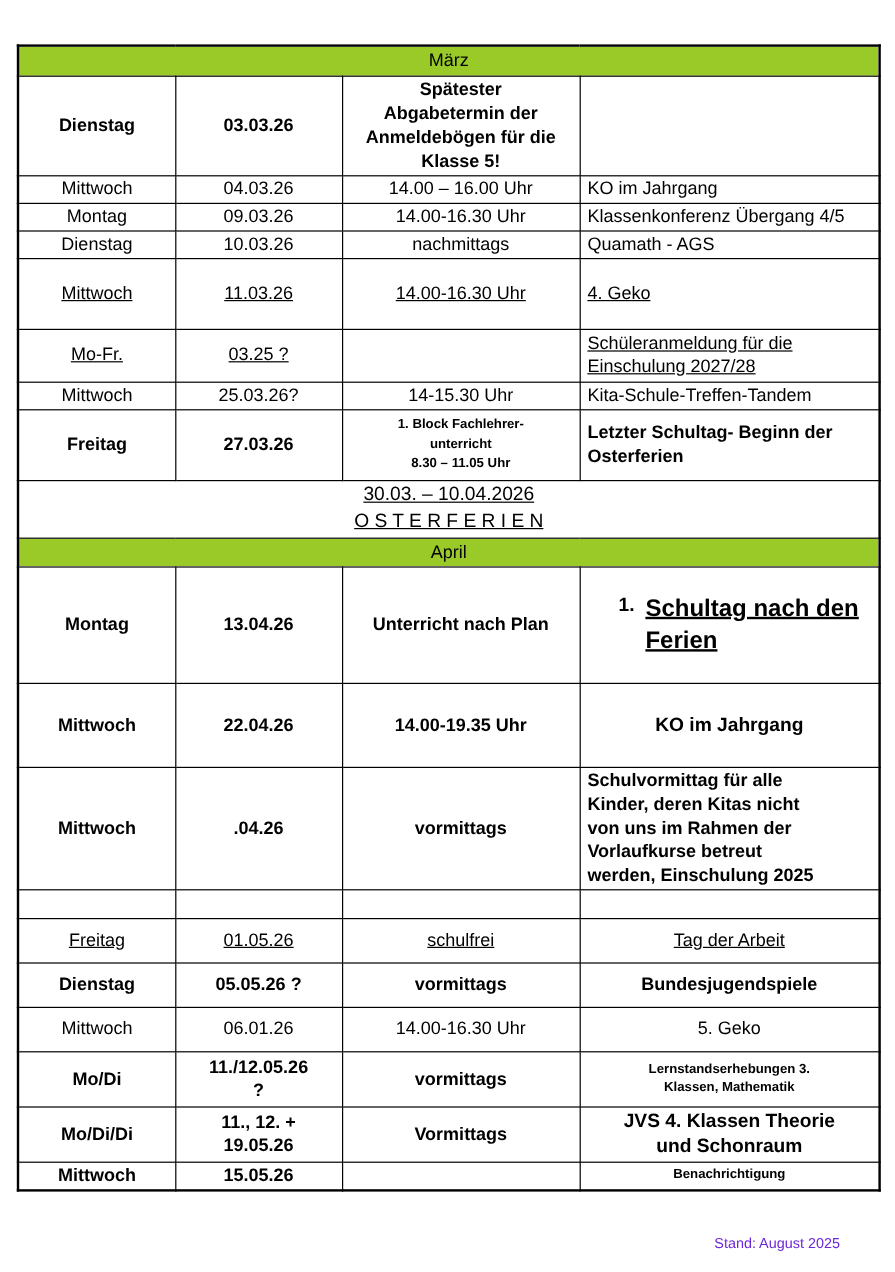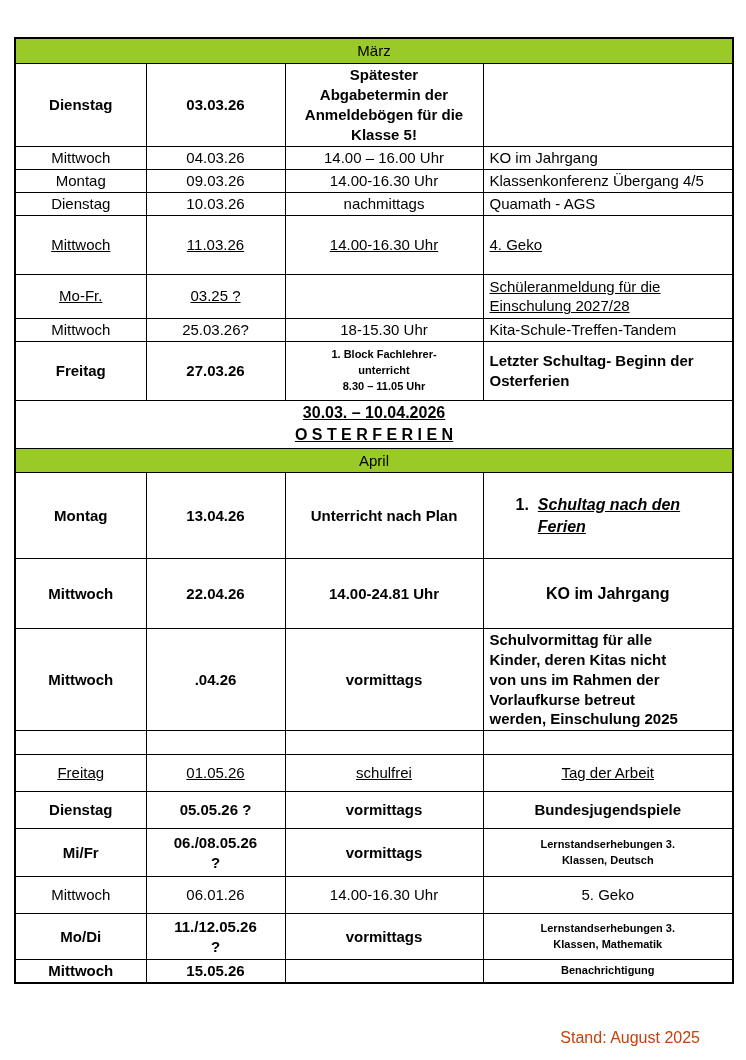--- a/index.html
+++ b/index.html
@@ -27,30 +27,30 @@
     background:#9ACA28;
     font-size:15px;
     padding:2px 4px;
     font-weight:normal;
   }
   .bu{font-weight:bold;}
   .u{text-decoration:underline;}
   .left{text-align:left;padding-left:6px;}
   .small{font-size:11px;line-height:1.45;}
   .big{font-size:16px;}
-  .ferien{font-size:16px;font-weight:bold;text-decoration:underline;line-height:1.4;}
+  .ferien{font-size:16px;font-weight:normal;text-decoration:underline;line-height:1.4;}
 
   .listcell{text-align:left;}
   .listitem{display:flex;align-items:flex-start;padding-left:28px;gap:9px;}
   .listitem .num{font-weight:bold;font-size:16px;line-height:1.35;}
-  .listitem .txt{font-weight:bold;font-size:16px;text-decoration:underline;white-space:pre-line;line-height:1.35;font-style:italic;}
+  .listitem .txt{font-weight:bold;font-size:20px;text-decoration:underline;white-space:pre-line;line-height:1.35;}
 
   .footer-note{
     position:absolute;top:1029px;right:46px;
-    font-size:16px;color:#c2410c;
+    font-size:12px;color:#6d28d9;
   }
 </style>
 </head>
 <body>
 
 <div class="page">
   <table class="cal">
     <colgroup>
         <col class="c1">
         <col class="c2">
@@ -105,21 +105,21 @@
       <td class="u">Mo-Fr.</td>
       <td class="u">03.25 ?</td>
       <td></td>
       <td class="u left">Schüleranmeldung für die
 Einschulung 2027/28</td>
     </tr>
 
     <tr style="height:23px">
       <td>Mittwoch</td>
       <td>25.03.26?</td>
-      <td>18-15.30 Uhr</td>
+      <td>14-15.30 Uhr</td>
       <td class="left">Kita-Schule-Treffen-Tandem</td>
     </tr>
 
     <tr style="height:59px">
       <td class="bu">Freitag</td>
       <td class="bu">27.03.26</td>
       <td class="bu small">1. Block Fachlehrer-
 unterricht
 8.30 – 11.05 Uhr</td>
       <td class="bu left">Letzter Schultag- Beginn der
@@ -144,21 +144,21 @@
           <span class="num">1.</span>
           <span class="txt">Schultag nach den
 Ferien</span>
         </div>
       </td>
     </tr>
 
     <tr style="height:70px">
       <td class="bu">Mittwoch</td>
       <td class="bu">22.04.26</td>
-      <td class="bu">14.00-24.81 Uhr</td>
+      <td class="bu">14.00-19.35 Uhr</td>
       <td class="bu big">KO im Jahrgang</td>
     </tr>
 
     <tr style="height:101px">
       <td class="bu">Mittwoch</td>
       <td class="bu">.04.26</td>
       <td class="bu">vormittags</td>
       <td class="bu left">Schulvormittag für alle
 Kinder, deren Kitas nicht
 von uns im Rahmen der
@@ -181,45 +181,45 @@
       <td class="u">Tag der Arbeit</td>
     </tr>
 
     <tr style="height:37px">
       <td class="bu">Dienstag</td>
       <td class="bu">05.05.26 ?</td>
       <td class="bu">vormittags</td>
       <td class="bu">Bundesjugendspiele</td>
     </tr>
 
-    <tr style="height:48px">
-      <td class="bu">Mi/Fr</td>
-      <td class="bu">06./08.05.26
-?</td>
-      <td class="bu">vormittags</td>
-      <td class="bu small">Lernstandserhebungen 3.
-Klassen, Deutsch</td>
-    </tr>
 
     <tr style="height:37px">
       <td>Mittwoch</td>
       <td>06.01.26</td>
       <td>14.00-16.30 Uhr</td>
       <td>5. Geko</td>
     </tr>
 
     <tr style="height:46px">
       <td class="bu">Mo/Di</td>
       <td class="bu">11./12.05.26
 ?</td>
       <td class="bu">vormittags</td>
       <td class="bu small">Lernstandserhebungen 3.
 Klassen, Mathematik</td>
     </tr>
 
+    <tr style="height:46px">
+      <td class="bu">Mo/Di/Di</td>
+      <td class="bu">11., 12. +
+19.05.26</td>
+      <td class="bu">Vormittags</td>
+      <td class="bu big">JVS 4. Klassen Theorie
+und Schonraum</td>
+    </tr>
 
     <tr style="height:23px">
       <td class="bu">Mittwoch</td>
       <td class="bu">15.05.26</td>
       <td></td>
       <td class="bu small">Benachrichtigung</td>
     </tr>
   </tbody>
     </table>
 

